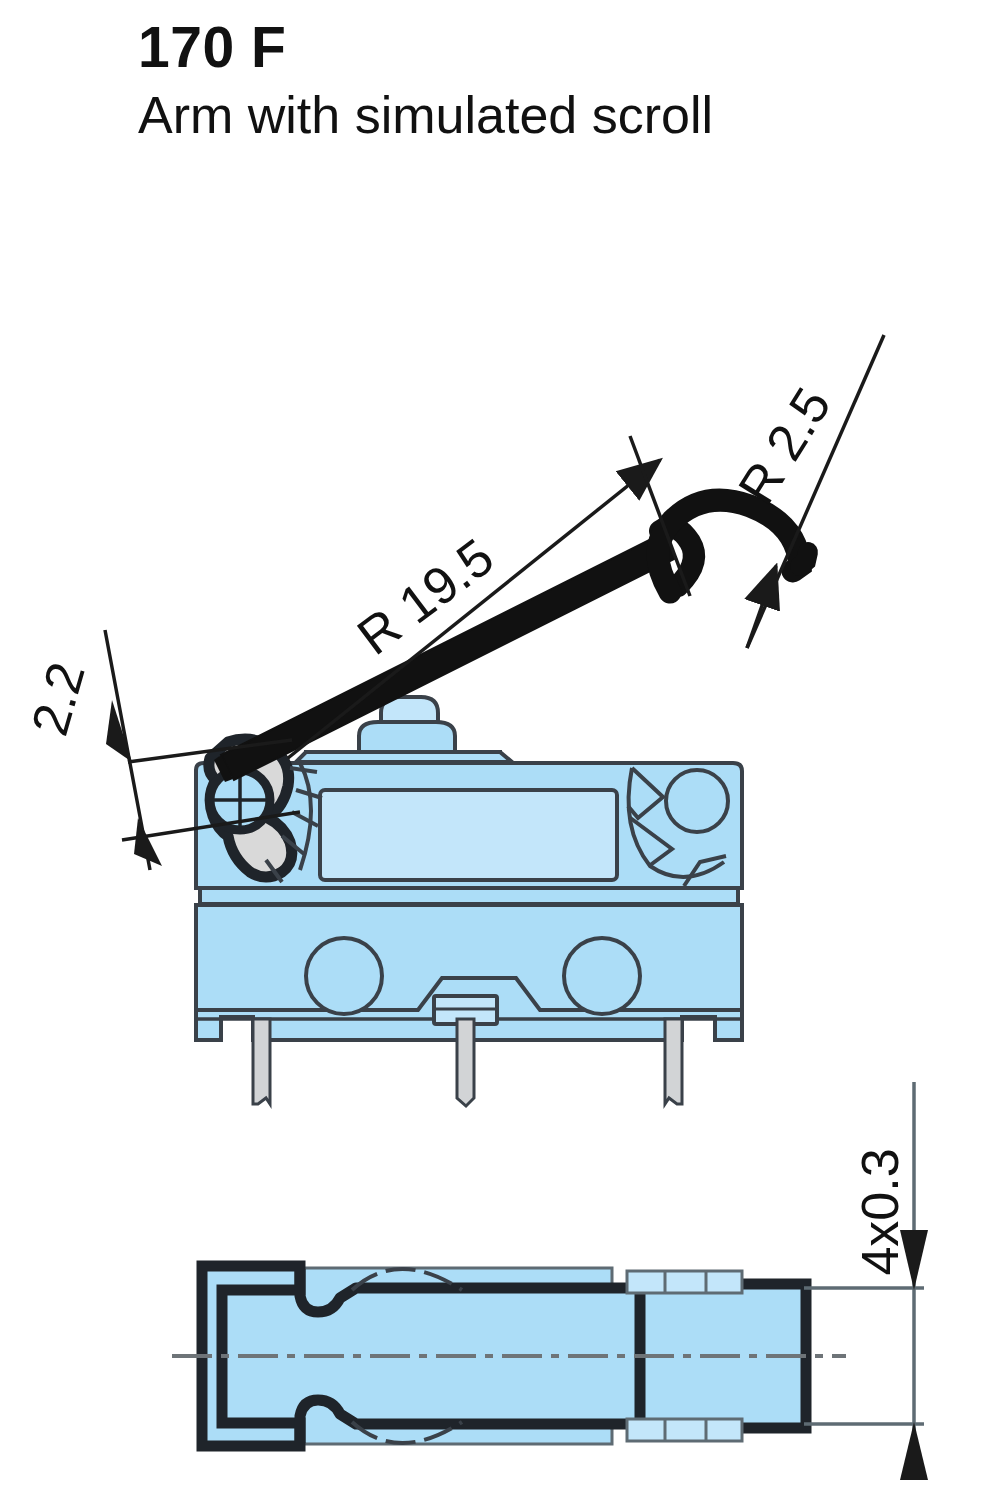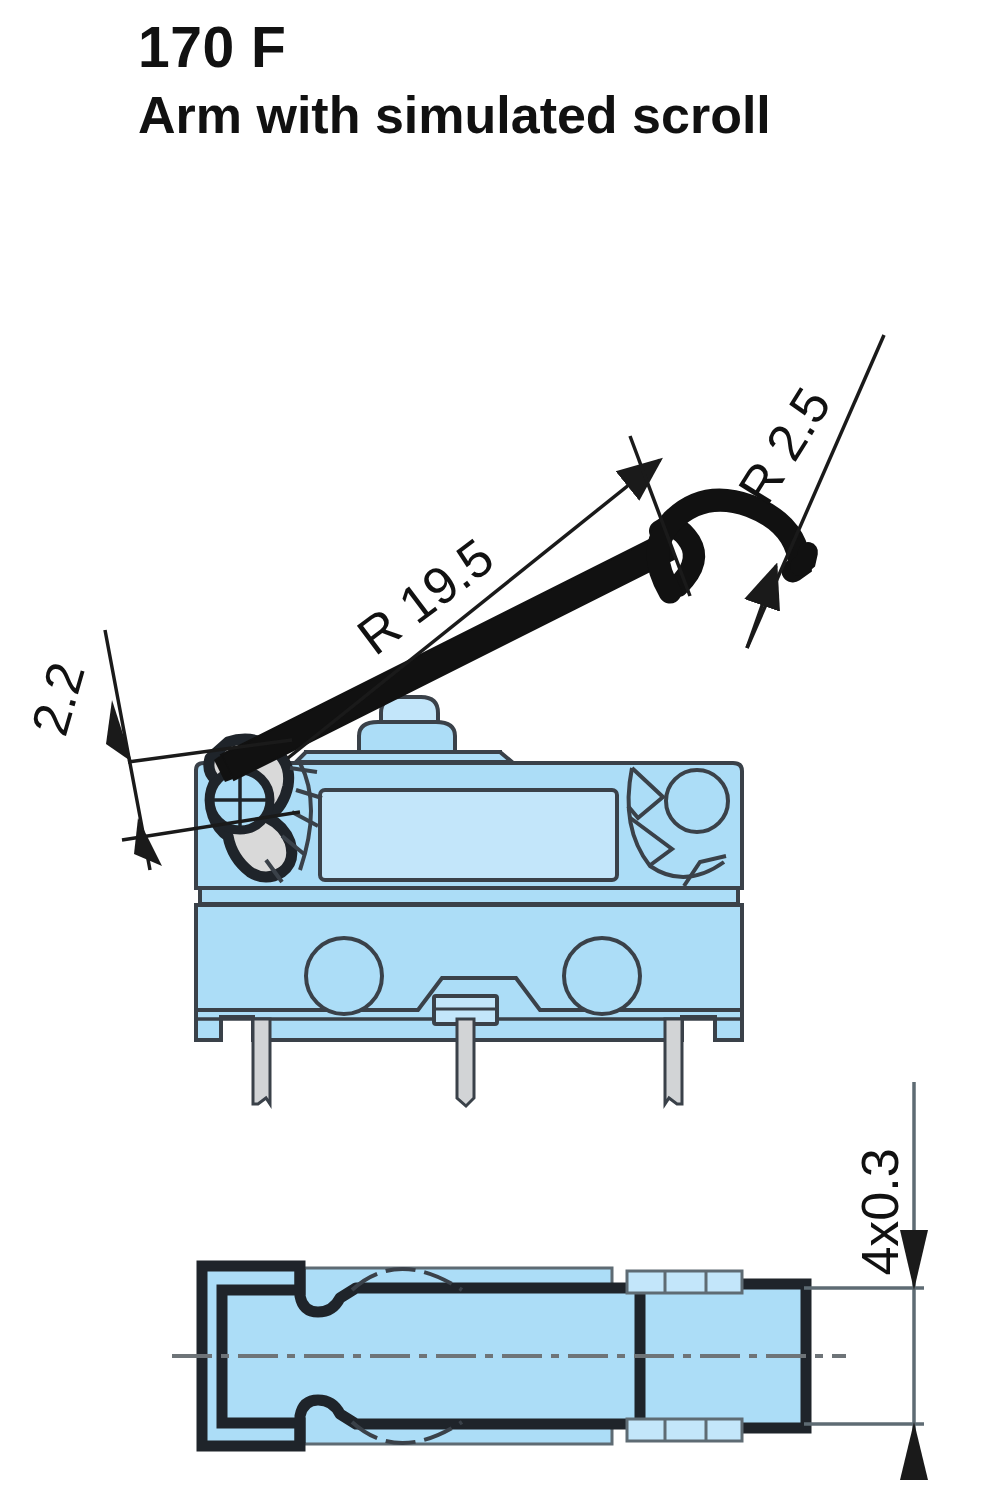--- a/index.html
+++ b/index.html
@@ -31,21 +31,21 @@
   }
   .title-main {
     font-size: 57px;
     font-weight: bold;
     line-height: 1.02;
     letter-spacing: 0.5px;
     white-space: nowrap;
   }
   .title-sub {
     font-size: 52px;
-    font-weight: bold;
+    font-weight: normal;
     line-height: 1.05;
     margin-top: 12px;
     letter-spacing: 0px;
     white-space: nowrap;
   }
   svg.draw {
     position: absolute;
     left: 0;
     top: 0;
     width: 995px;

